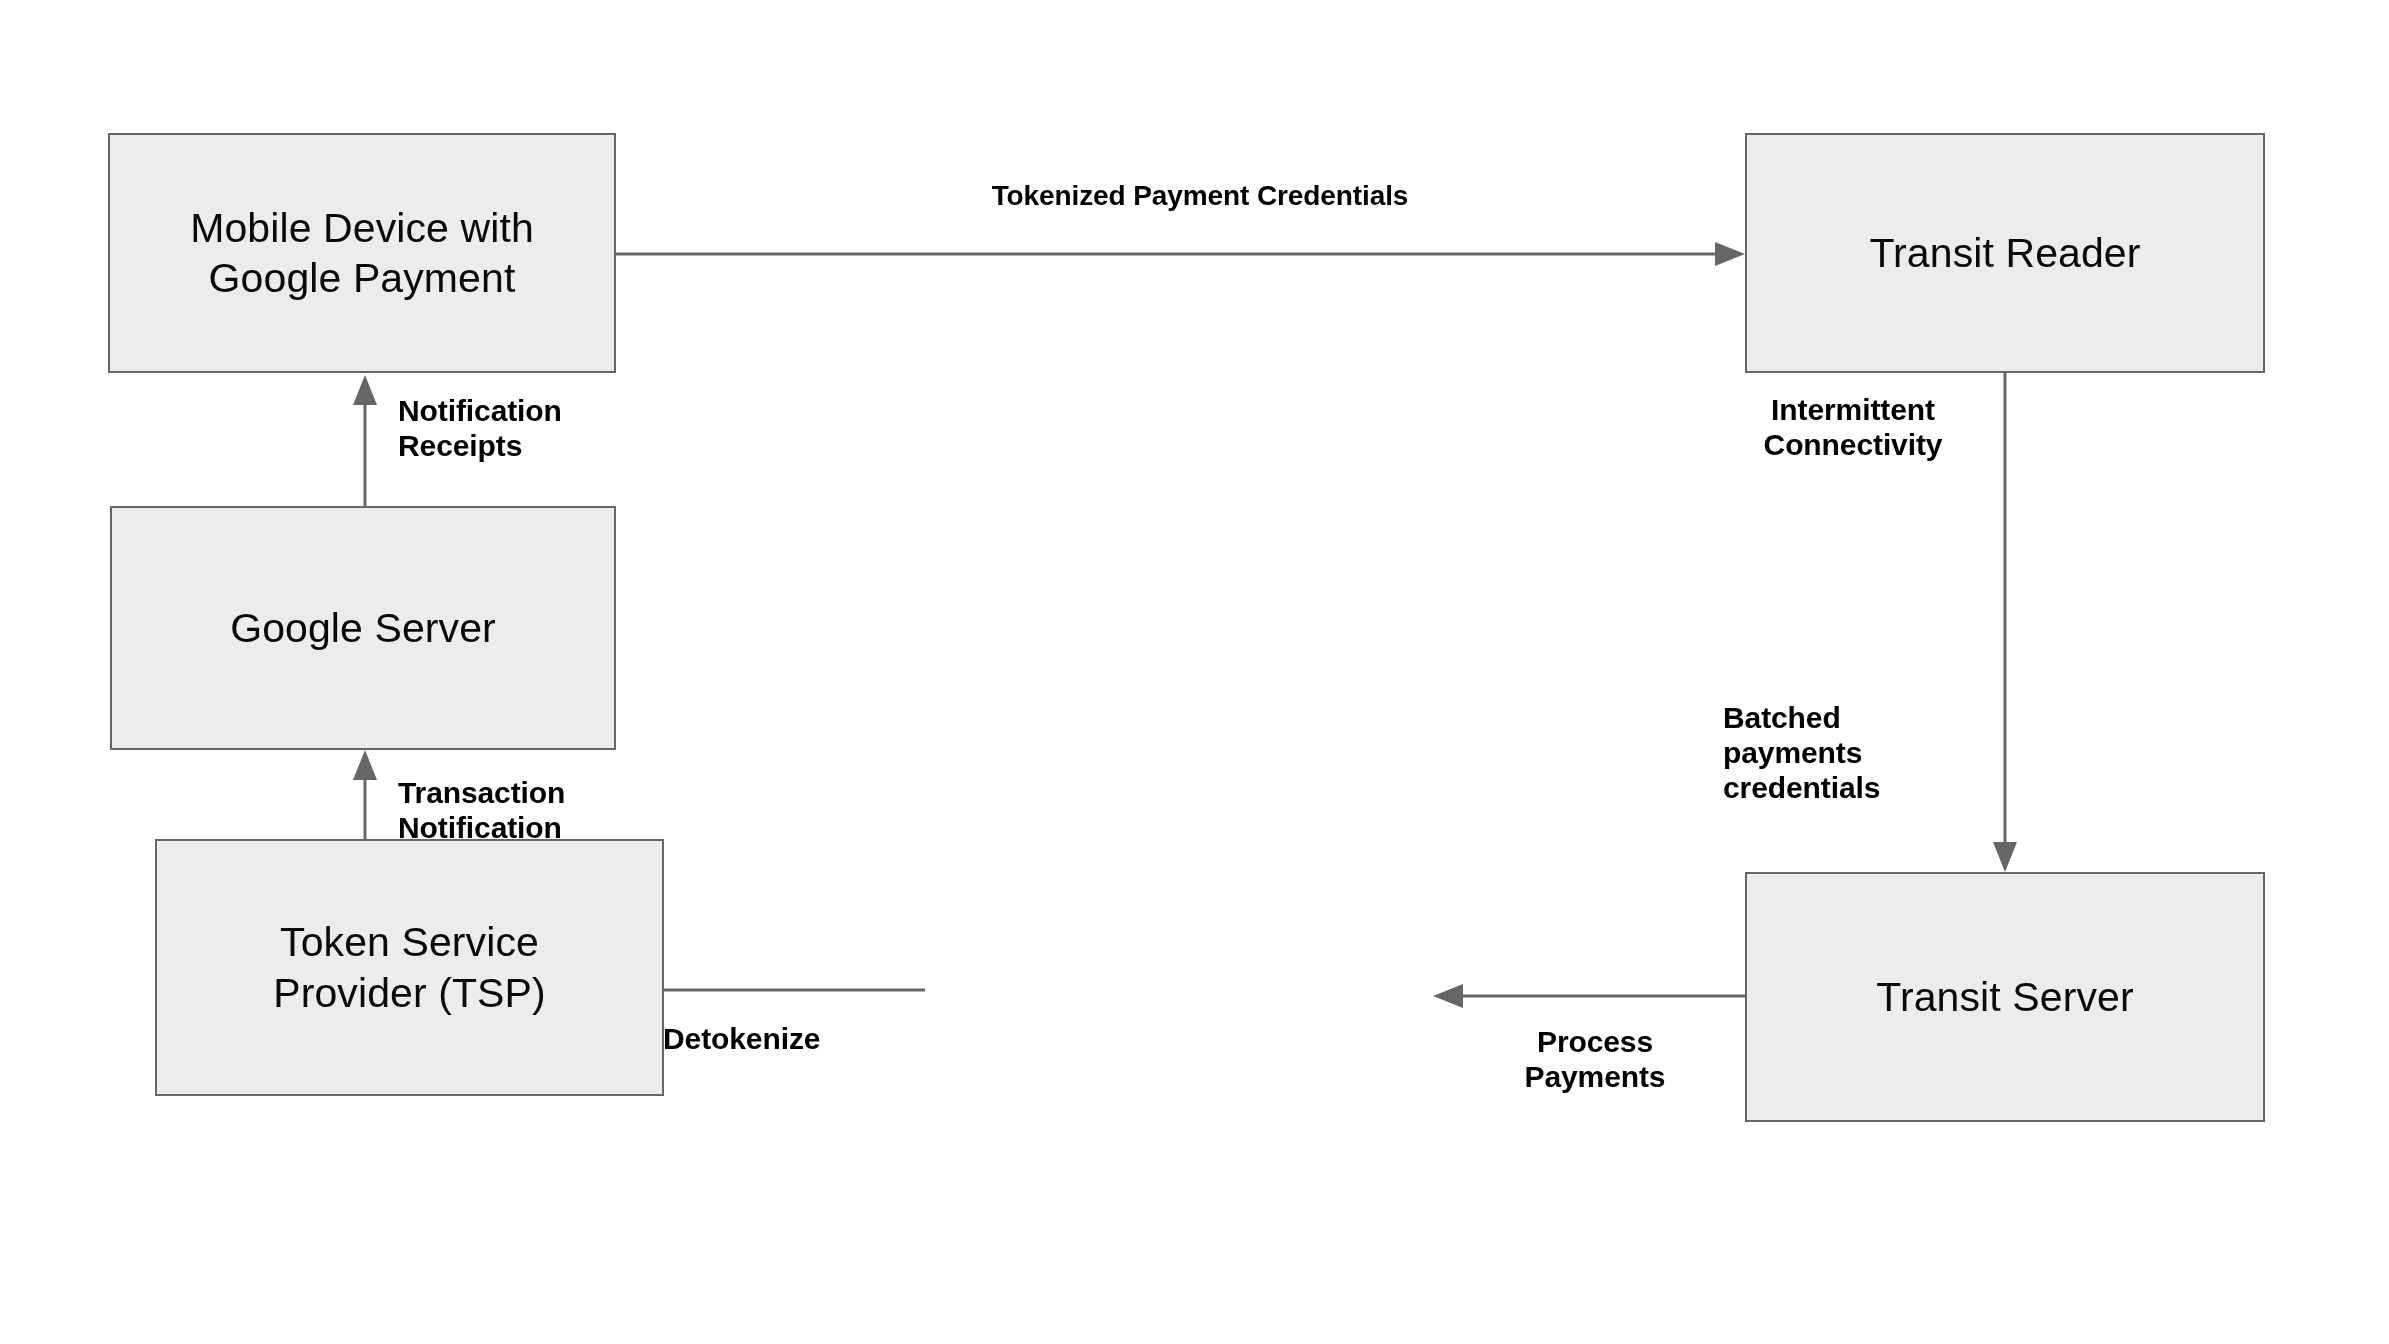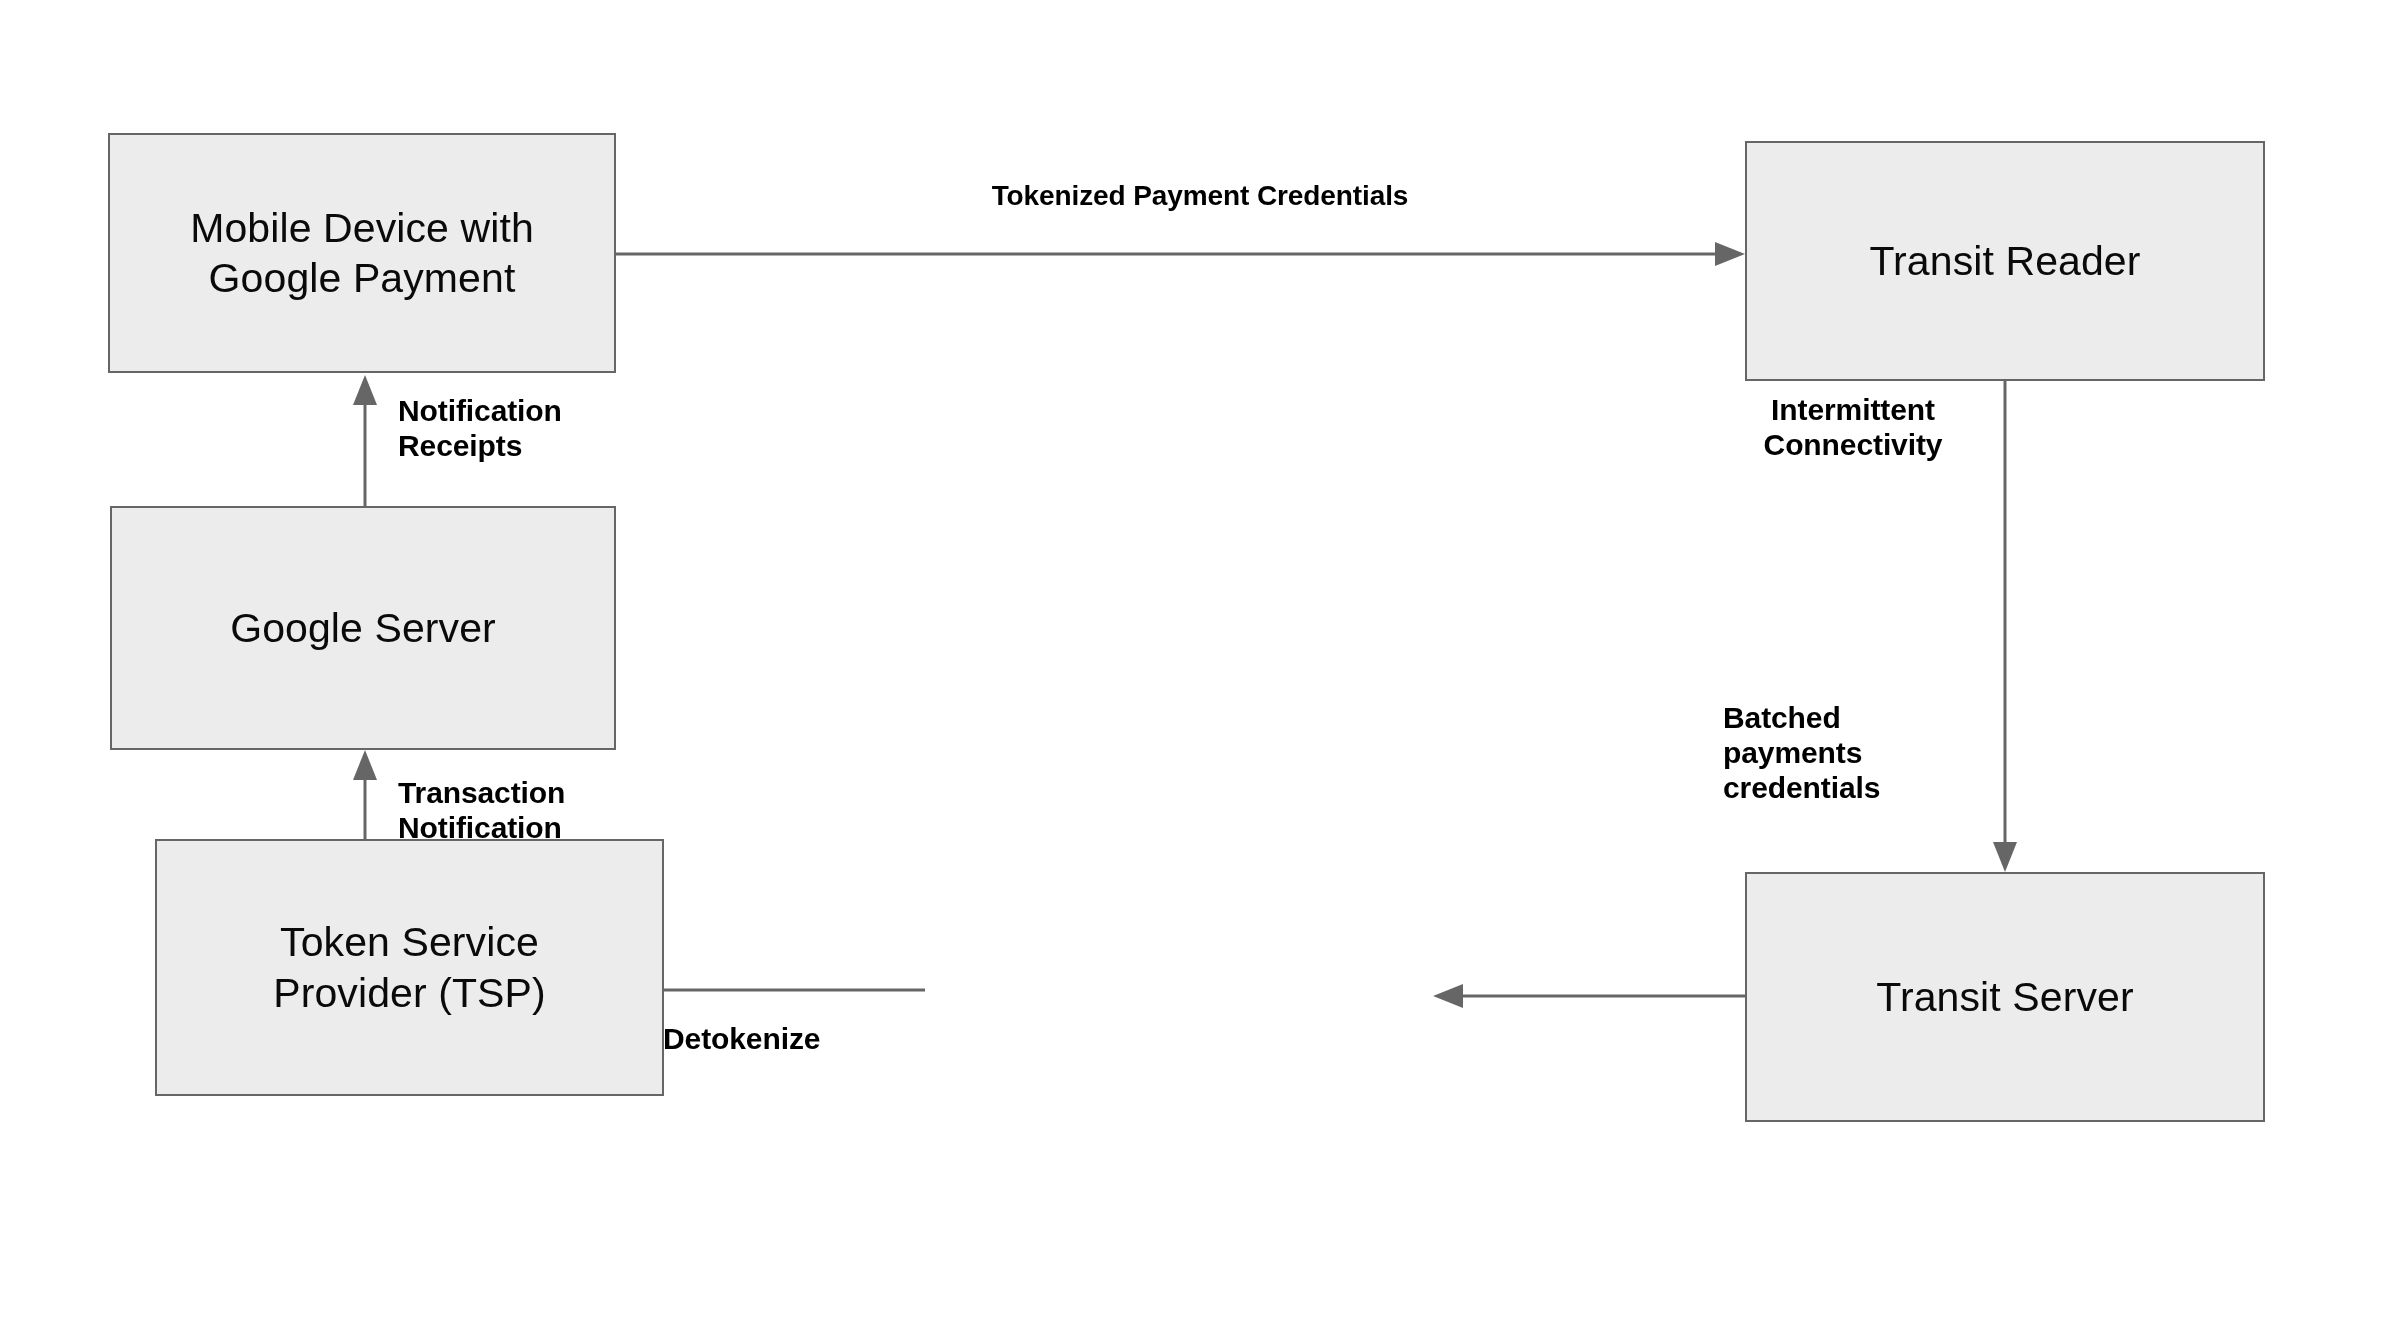--- a/index.html
+++ b/index.html
@@ -115,37 +115,39 @@
   <div class="node" style="left:110px; top:506px; width:506px; height:244px;">
     <span class="node-label">Google Server</span>
   </div>
 
   <div class="node" style="left:107px; top:839px; width:509px; height:257px;margin-left:48px;">
     <span class="node-label">Token Service
 Provider (TSP)</span>
   </div>
 
 
-  <div class="node" style="left:1745px; top:141px; width:520px; height:240px;">
+  <div class="node" style="left:1745px; top:133px; width:520px; height:240px;">
     <span class="node-label">Transit Reader</span>
   </div>
 
   <div class="node" style="left:1745px; top:872px; width:520px; height:250px;">
     <span class="node-label">Transit Server</span>
   </div>
 
   <div class="edge-label center" style="left:1200px; top:180px; font-size:28px;">Tokenized Payment Credentials</div>
 
   <div class="edge-label left" style="left:1723px; top:392px; text-align:center; width:260px;">Intermittent
 Connectivity</div>
 
   <div class="edge-label left" style="left:1723px; top:700px; text-align:left; width:260px;">Batched
 payments
 credentials</div>
 
+  <div class="edge-label left" style="left:1480px; top:1024px; text-align:center; width:230px;">Process
+Payments</div>
 
   <div class="edge-label left" style="left:663px; top:1021px;">Detokenize</div>
 
   <div class="edge-label left" style="left:398px; top:775px;">Transaction
 Notification</div>
 
   <div class="edge-label left" style="left:398px; top:393px;">Notification
 Receipts</div>
 
 </div>

